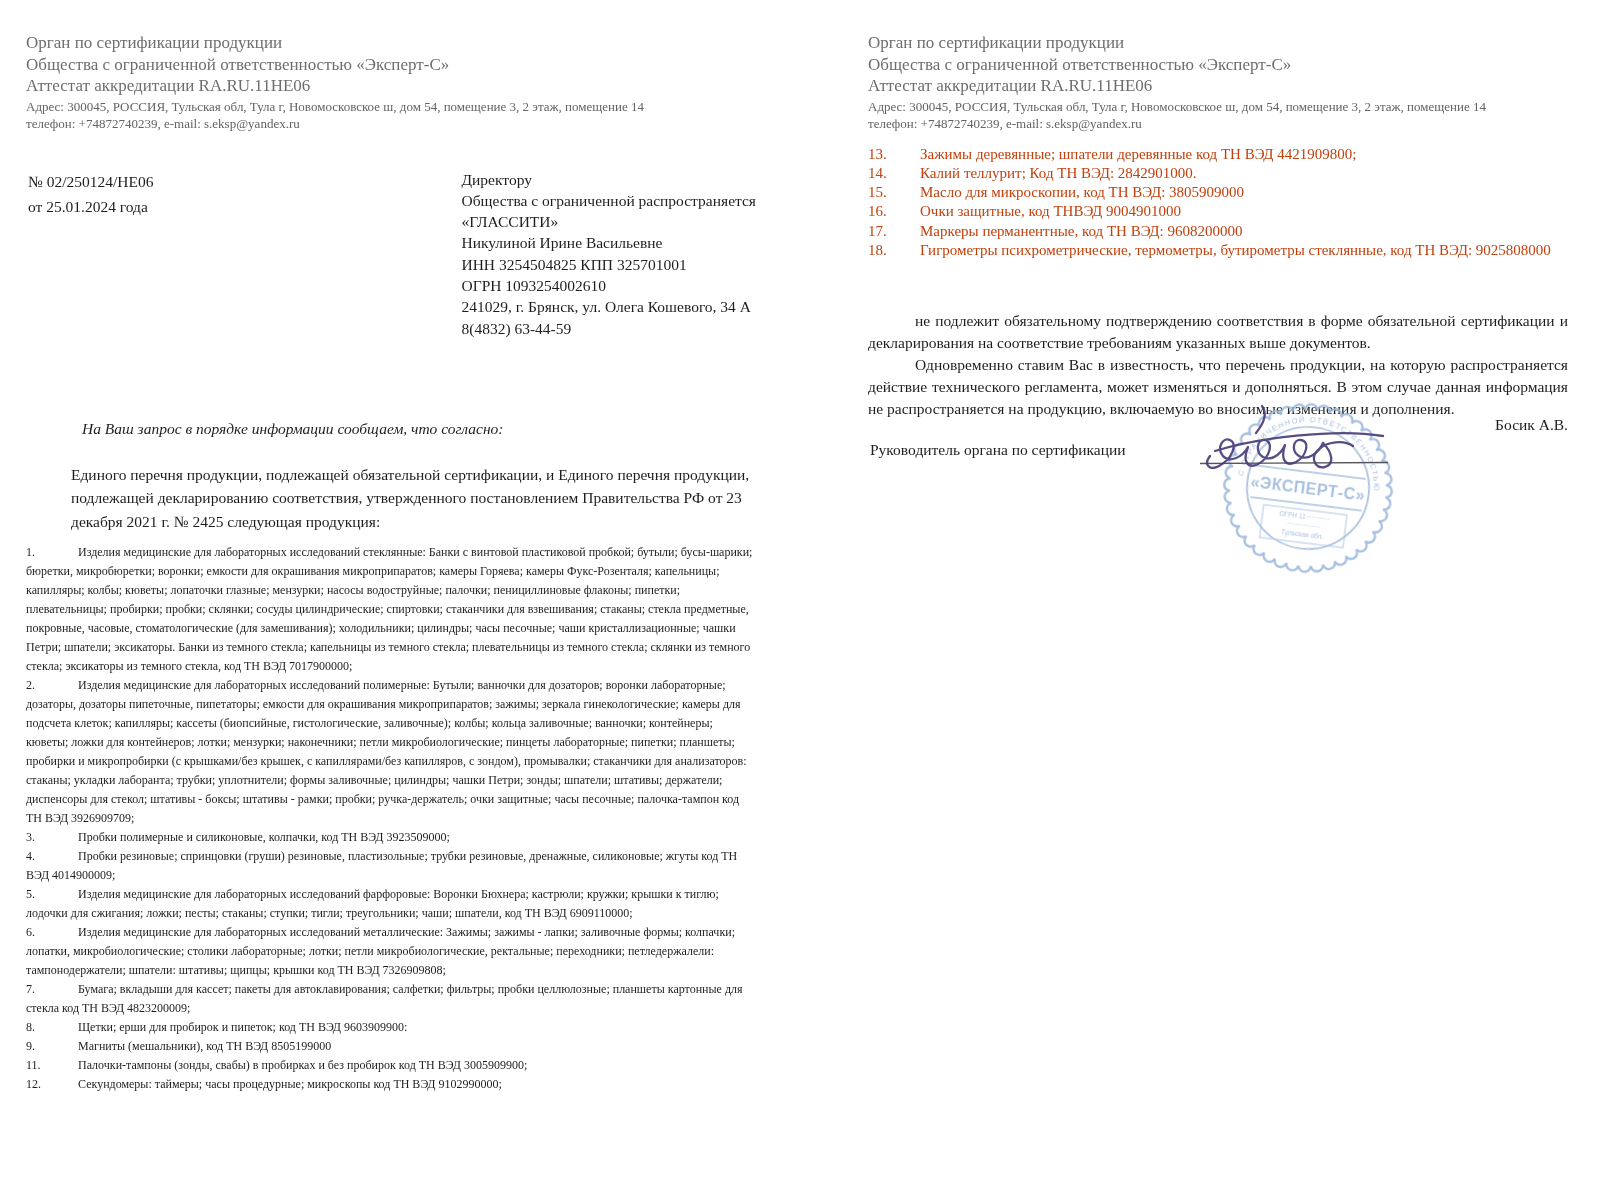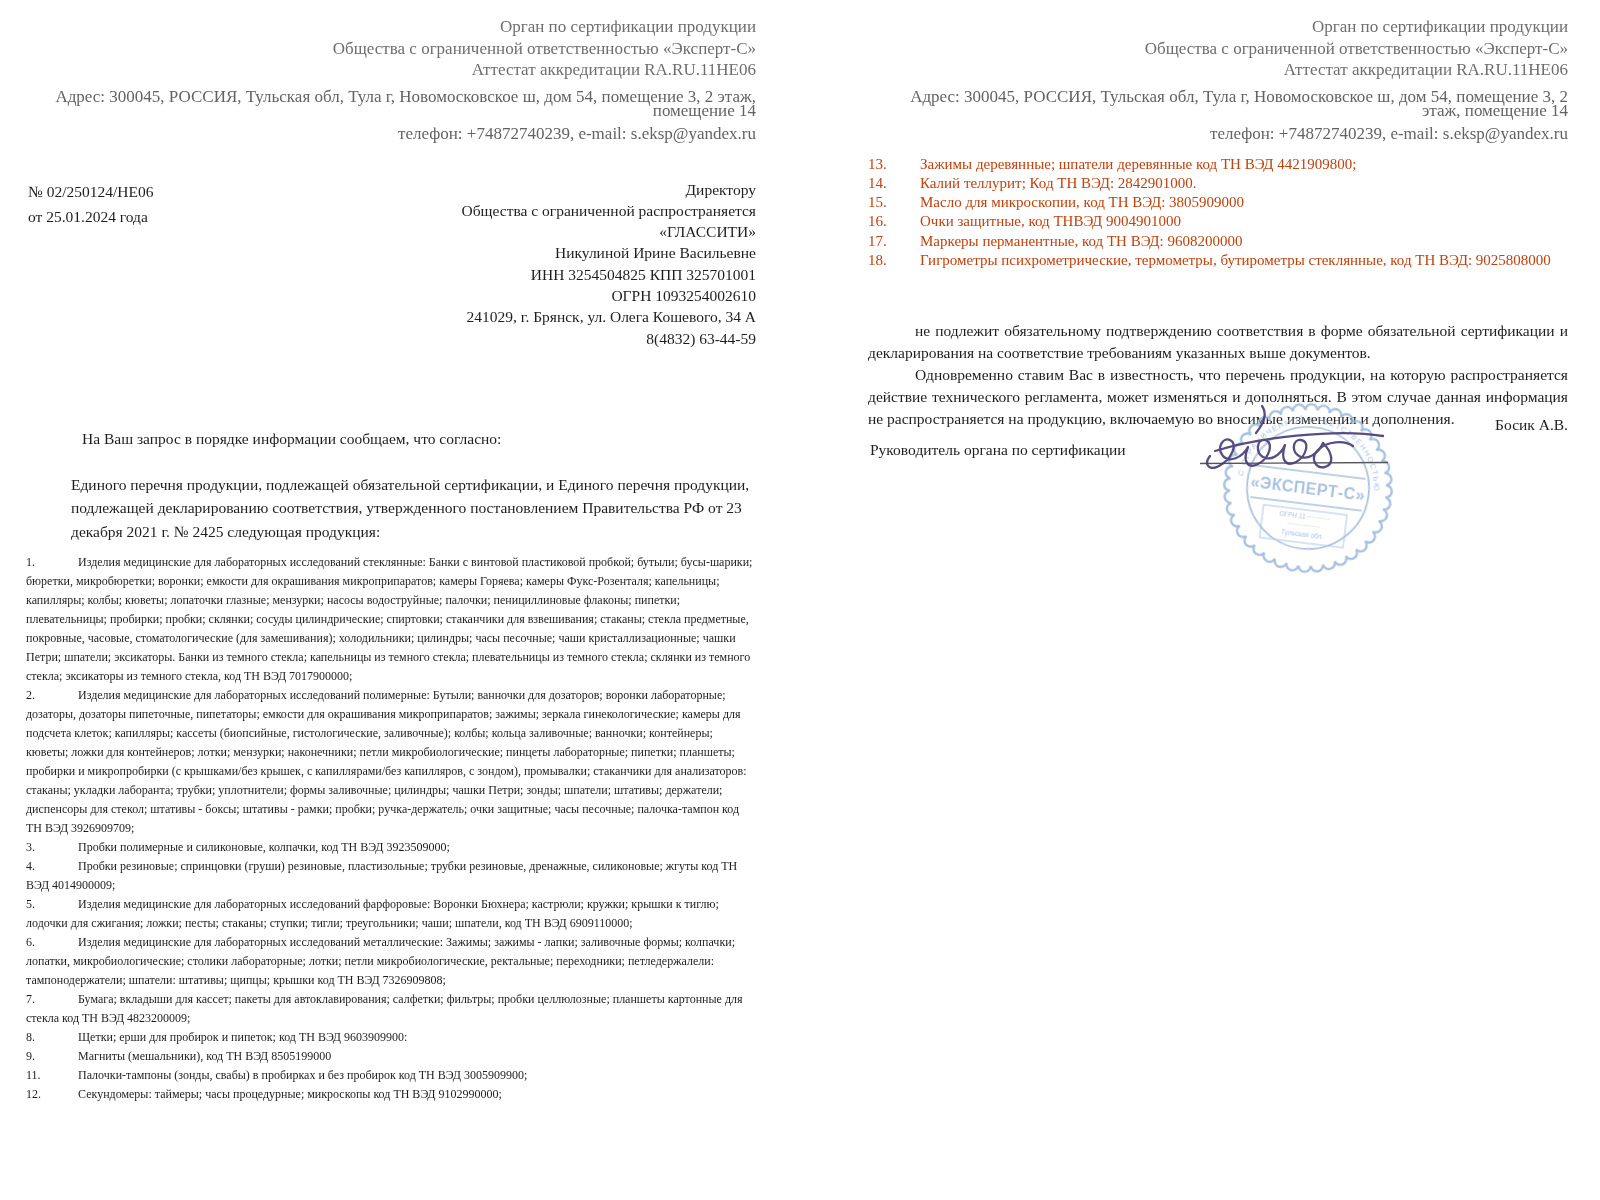--- a/index.html
+++ b/index.html
@@ -12,30 +12,30 @@
   html,body{margin:0;padding:0;}
   body{
     width:1600px;height:1200px;background:#ffffff;position:relative;overflow:hidden;
     font-family:"Liberation Serif","DejaVu Serif",serif;color:var(--ink);
     -webkit-font-smoothing:antialiased;
   }
   .page{position:absolute;top:0;}
   #pageL{left:26px;width:730px;}
   #pageR{left:868px;width:700px;}
 
-  .org-header{text-align:right;color:var(--hdr);padding-top:16px;}
+  .org-header{text-align:left;color:var(--hdr);padding-top:32px;}
   .org-header .hl{font-size:17px;line-height:21.5px;}
-  .org-header .addr{font-size:17px;line-height:14px;color:#636363;margin-top:9px;}
+  .org-header .addr{font-size:13px;line-height:14px;color:#636363;margin-top:3px;}
 
   
   .ref-row{position:relative;height:196px;margin-top:34px;}
   .ref-block{position:absolute;left:2px;top:4px;font-size:15.5px;line-height:25px;}
-  .addressee{position:absolute;right:0;top:4px;text-align:right;font-size:15.5px;line-height:21.3px;}
+  .addressee{position:absolute;right:0;top:4px;font-size:15.5px;line-height:21.3px;}
 
-  .intro{margin-top:58px;font-size:15.5px;text-indent:56px;line-height:20px;}
+  .intro{margin-top:58px;font-size:15.5px;text-indent:56px;line-height:20px;font-style:italic;}
   .preamble{margin-top:24px;font-size:15.5px;line-height:23.5px;margin-left:45px;}
 
   .items{margin-top:10px;}
   .item{font-size:12px;line-height:19px;}
   .item .num{display:inline-block;width:52px;}
 
   
   .items-r{margin-top:14px;}
   .item-r{font-size:15px;line-height:19.3px;color:#c2410c;}
   .item-r .num{display:inline-block;width:52px;}

